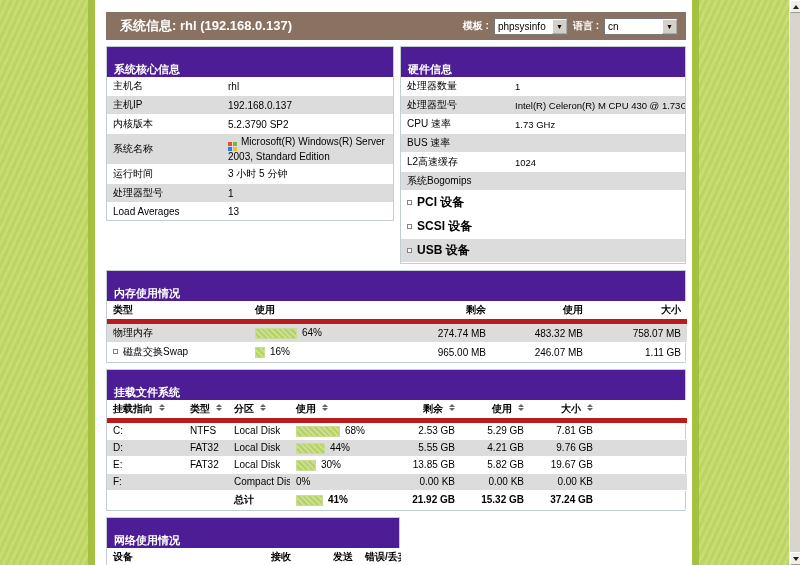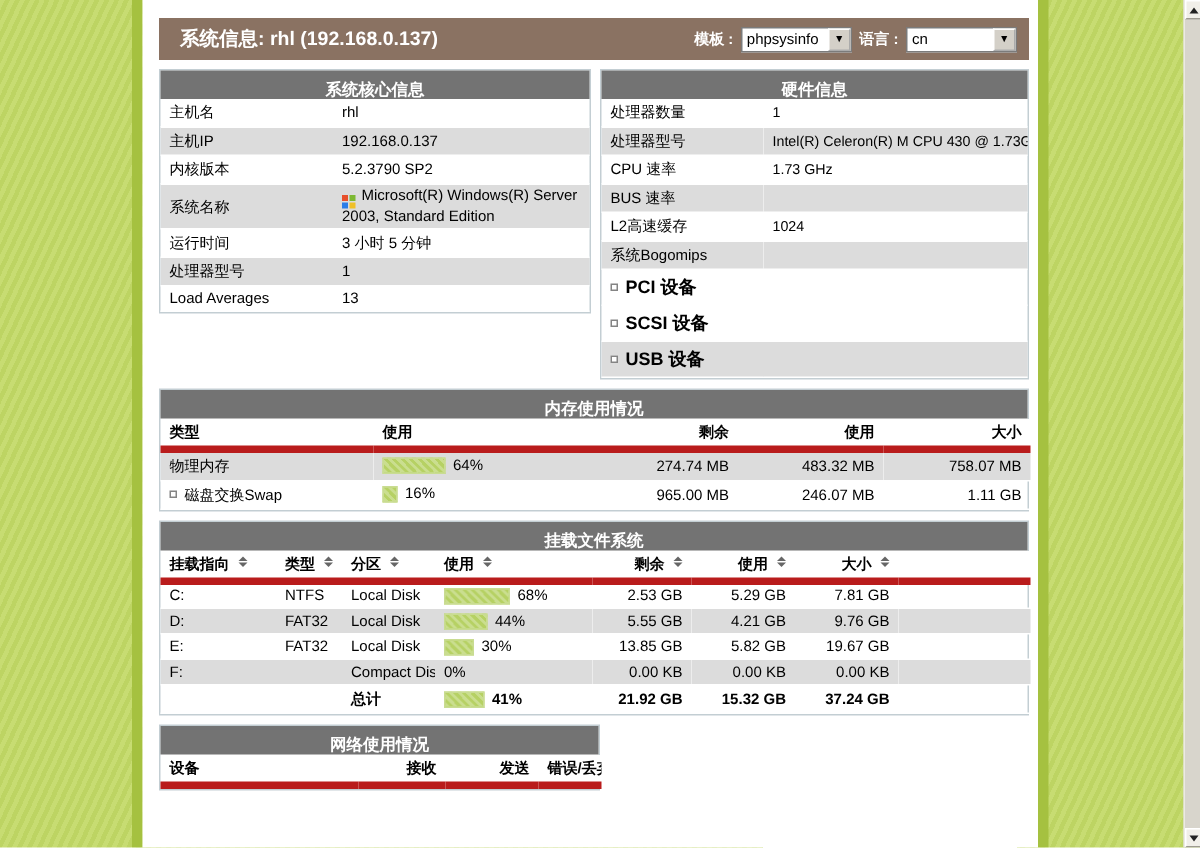--- a/index.html
+++ b/index.html
@@ -18,21 +18,21 @@
   .titlebar { background:#8a7262; height:28px; display:flex; align-items:center; justify-content:space-between; padding:0 8px 0 14px; }
   .titlebar .ttl { color:#fff; font-size:13px; font-weight:bold; }
   .tb-right { display:flex; align-items:center; gap:5px; }
   .tb-label { color:#fff; font-size:10px; font-weight:bold; }
   .fselect { width:74px; height:17px; background:#fff; border:1px solid #7b7b7b; display:flex; align-items:center; position:relative; cursor:default; }
   .fselect .val { flex:1; padding:0 3px; font-size:10px; white-space:nowrap; overflow:hidden; }
   .fselect .btn { width:15px; height:15px; background:#d4d0c8; border:1px outset #fff; display:flex; align-items:center; justify-content:center; font-size:7px; color:#000; }
 
   
   .panel { border:1px solid #c3ced3; background:#fff; }
-  .panel-header { background:#737373; color:#fff; font-weight:bold; font-size:11px; padding:5px 7px; height:19px;text-align:center; }
+  .panel-header { background:#4c1d95; color:#fff; font-weight:bold; font-size:11px; padding:15px 7px; height:19px; }
   .cols2 { display:flex; gap:6px; margin-top:6px; }
   .cols2 .pl { width:288px; align-self:flex-start; }
   .cols2 .pr { width:286px; align-self:flex-start; }
 
   table { border-collapse:collapse; width:100%; table-layout:fixed; }
   td,th { font-size:10px; padding:2px 6px; height:17px; vertical-align:middle; border-bottom:1px solid #fff; text-align:left; overflow:hidden; white-space:nowrap; }
   tr.alt td { background:#dcdcdc; }
   th { font-weight:bold; background:#fff; border-bottom:5px solid #b91c1c; }
   .r { text-align:right; }
   .b { font-weight:bold; }

